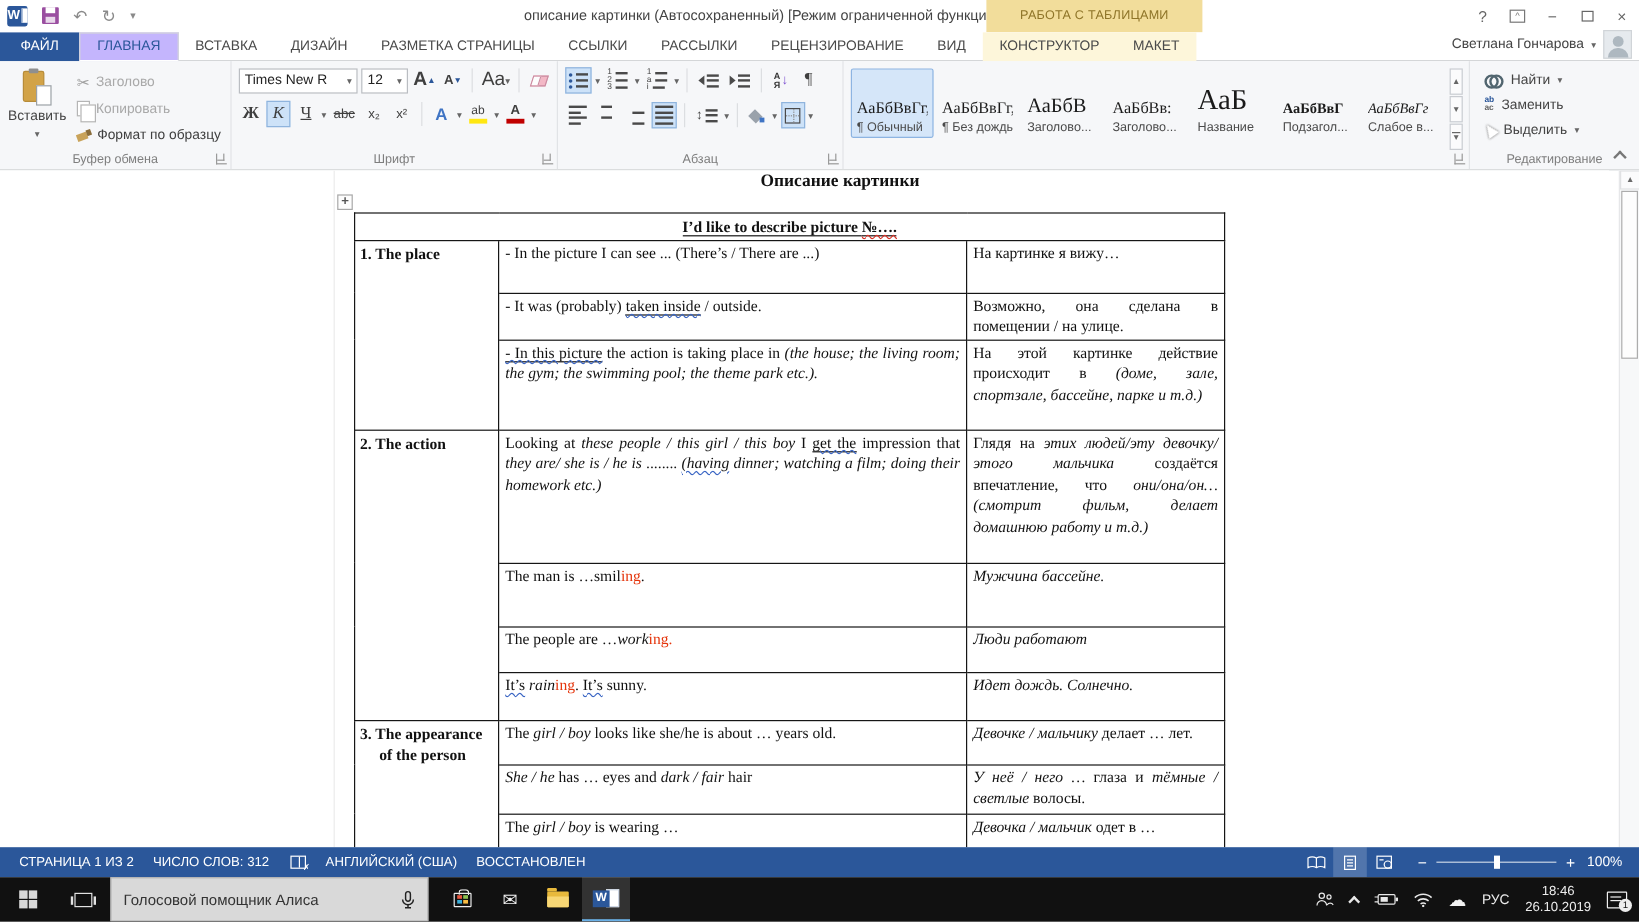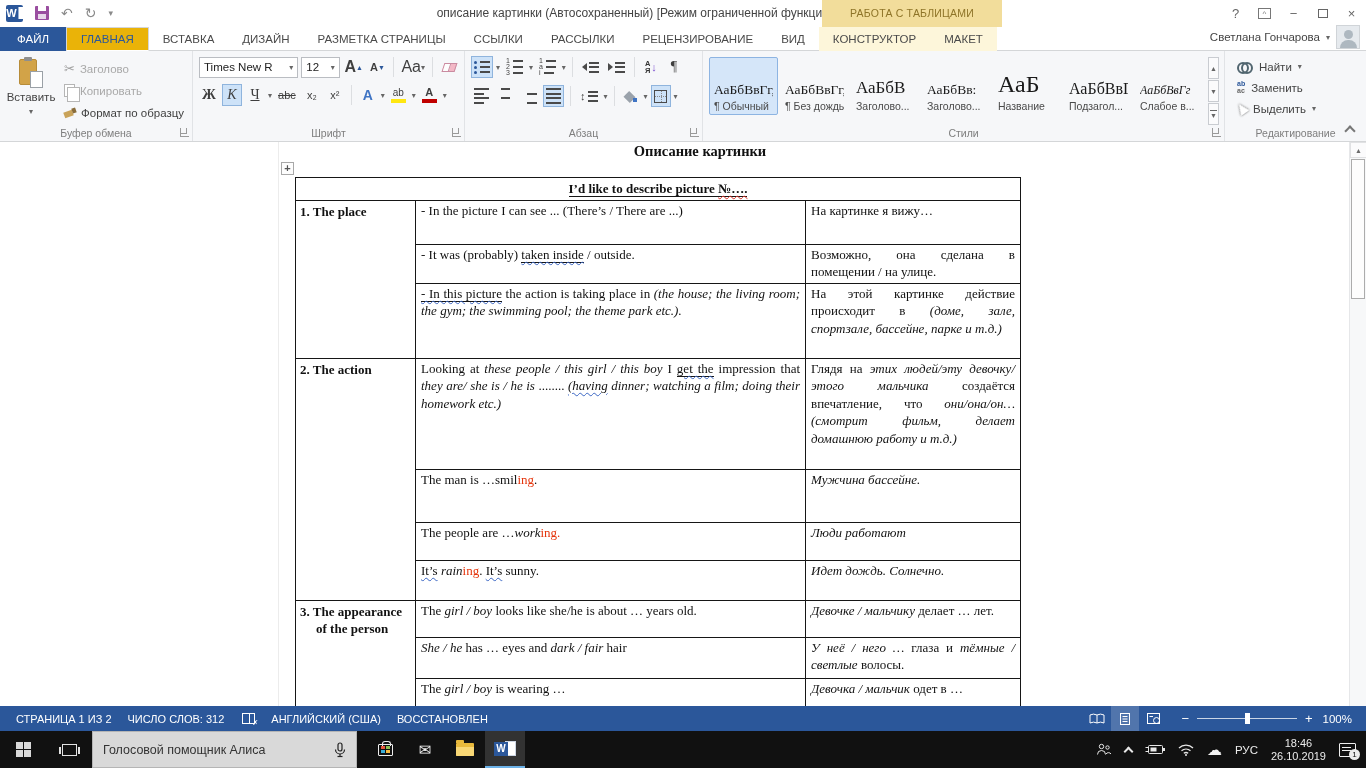--- a/index.html
+++ b/index.html
@@ -28,21 +28,21 @@
   .ribopt{width:13px;height:11px;border:1px solid #777;position:relative;font-size:8px;color:#777;
           display:flex;align-items:center;justify-content:center;}
   .restore{width:10px;height:9px;border:1px solid #666;position:relative;background:#fff;}
   .restore::before{content:"";position:absolute;left:2px;top:-4px;width:10px;height:9px;border:1px solid #666;z-index:-1;}
 
   
   .tabrow{position:absolute;left:0;top:27px;width:1366px;height:24px;background:#fff;display:flex;
           border-bottom:1px solid #d4d6d8;}
   .tab{padding:0 14px;height:24px;line-height:24px;font-size:11.5px;color:#4a4a4a;white-space:nowrap;}
   .tab.file{background:#2b579a;color:#fff;padding:0 17px;}
-  .tab.active{color:#2b579a;background:#eab308;border:1px solid #d4d6d8;border-bottom:1px solid #fff;line-height:22px;}
+  .tab.active{color:#2b579a;background:#c4b5fd;border:1px solid #d4d6d8;border-bottom:1px solid #fff;line-height:22px;}
   .tab.contextual{background:#fdf6da;}
   .account{position:absolute;right:6px;top:-2px;display:flex;align-items:center;gap:6px;}
   .account .nm{font-size:11.5px;color:#444;}
   .account .car{font-size:8px;color:#666;}
   .avatar{width:24px;height:24px;background:#e6eaee;border:1px solid #d0d4d8;position:relative;overflow:hidden;}
   .avatar::before{content:"";position:absolute;left:7px;top:4px;width:9px;height:9px;border-radius:50%;background:#aeb8c0;}
   .avatar::after{content:"";position:absolute;left:3px;top:14px;width:17px;height:10px;border-radius:8px 8px 0 0;background:#aeb8c0;}
 
   
   .ribbon{position:absolute;left:0;top:51px;width:1366px;height:91px;background:#f6f7f9;
@@ -123,21 +123,21 @@
   .card{width:69px;height:58px;border:1px solid transparent;border-radius:2px;padding:2px 4px;
         display:flex;flex-direction:column;justify-content:flex-end;background:transparent;}
   .card.sel{background:#d5e6f9;border-color:#8db4e2;}
   .card .prev{flex:1;display:flex;align-items:flex-end;white-space:nowrap;overflow:hidden;
               font-family:"Liberation Serif",serif;color:#1a1a1a;}
   .card .nm{font-size:10.5px;color:#4a4a4a;white-space:nowrap;overflow:hidden;padding-top:2px;}
   .st-normal{font-size:13.5px;}
   .st-h1{font-size:17px;color:#2e74b5;font-family:"Liberation Sans",sans-serif;}
   .st-h2{font-size:13.5px;color:#31649b;font-family:"Liberation Sans",sans-serif;}
   .st-title{font-size:24px;font-family:"Liberation Serif",serif;}
-  .st-sub{font-size:16px;color:#7f7f7f;font-family:"Liberation Sans",sans-serif;}
+  .st-sub{font-size:12px;color:#7f7f7f;font-family:"Liberation Sans",sans-serif;font-weight:bold;}
   .st-emph{font-size:12px;color:#7f7f7f;font-style:italic;}
   .stscroll{width:17px;margin-left:4px;display:flex;flex-direction:column;gap:1px;}
   .stscroll .sb{flex:1;border:1px solid #c9ccd1;background:#fbfbfc;display:flex;align-items:center;
                 justify-content:center;font-size:7px;color:#666;}
   .sb.more span{border-top:1px solid #666;padding-top:1px;}
 
   
   .g-edit{flex:1;padding-left:12px;}
   .edrow{display:flex;align-items:center;gap:6px;height:21px;font-size:11.5px;color:#444;}
   .binoc{width:16px;height:11px;position:relative;}
@@ -538,21 +538,20 @@
             <span class="nm">Слабое в...</span>
           </div>
         </div>
       <div class="stscroll">
         <span class="sb">▲</span>
         <span class="sb">▼</span>
         <span class="sb more">
             <span>▼</span>
           </span>
       </div>
-      <div class="grp-label">Стили</div>
       <span class="dlg"></span>
     </div>
 
     <div class="grp g-edit" style="border-right:none;">
       <div class="edrow">
         <span class="binoc"></span>
         <span>Найти</span>
         <span class="car">▾</span>
       </div>
       <div class="edrow">

